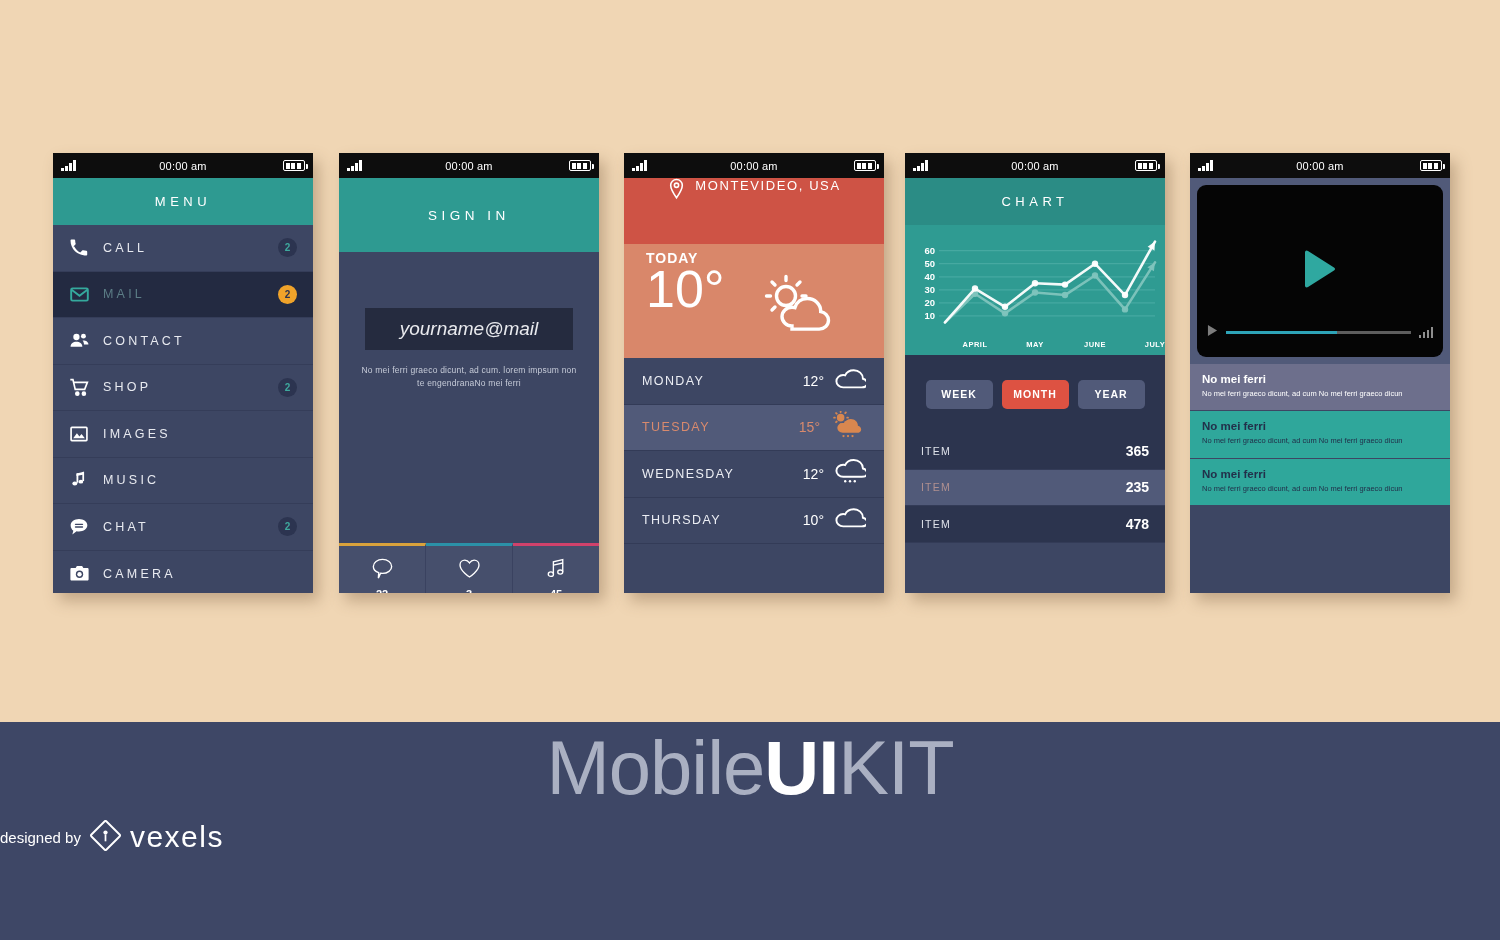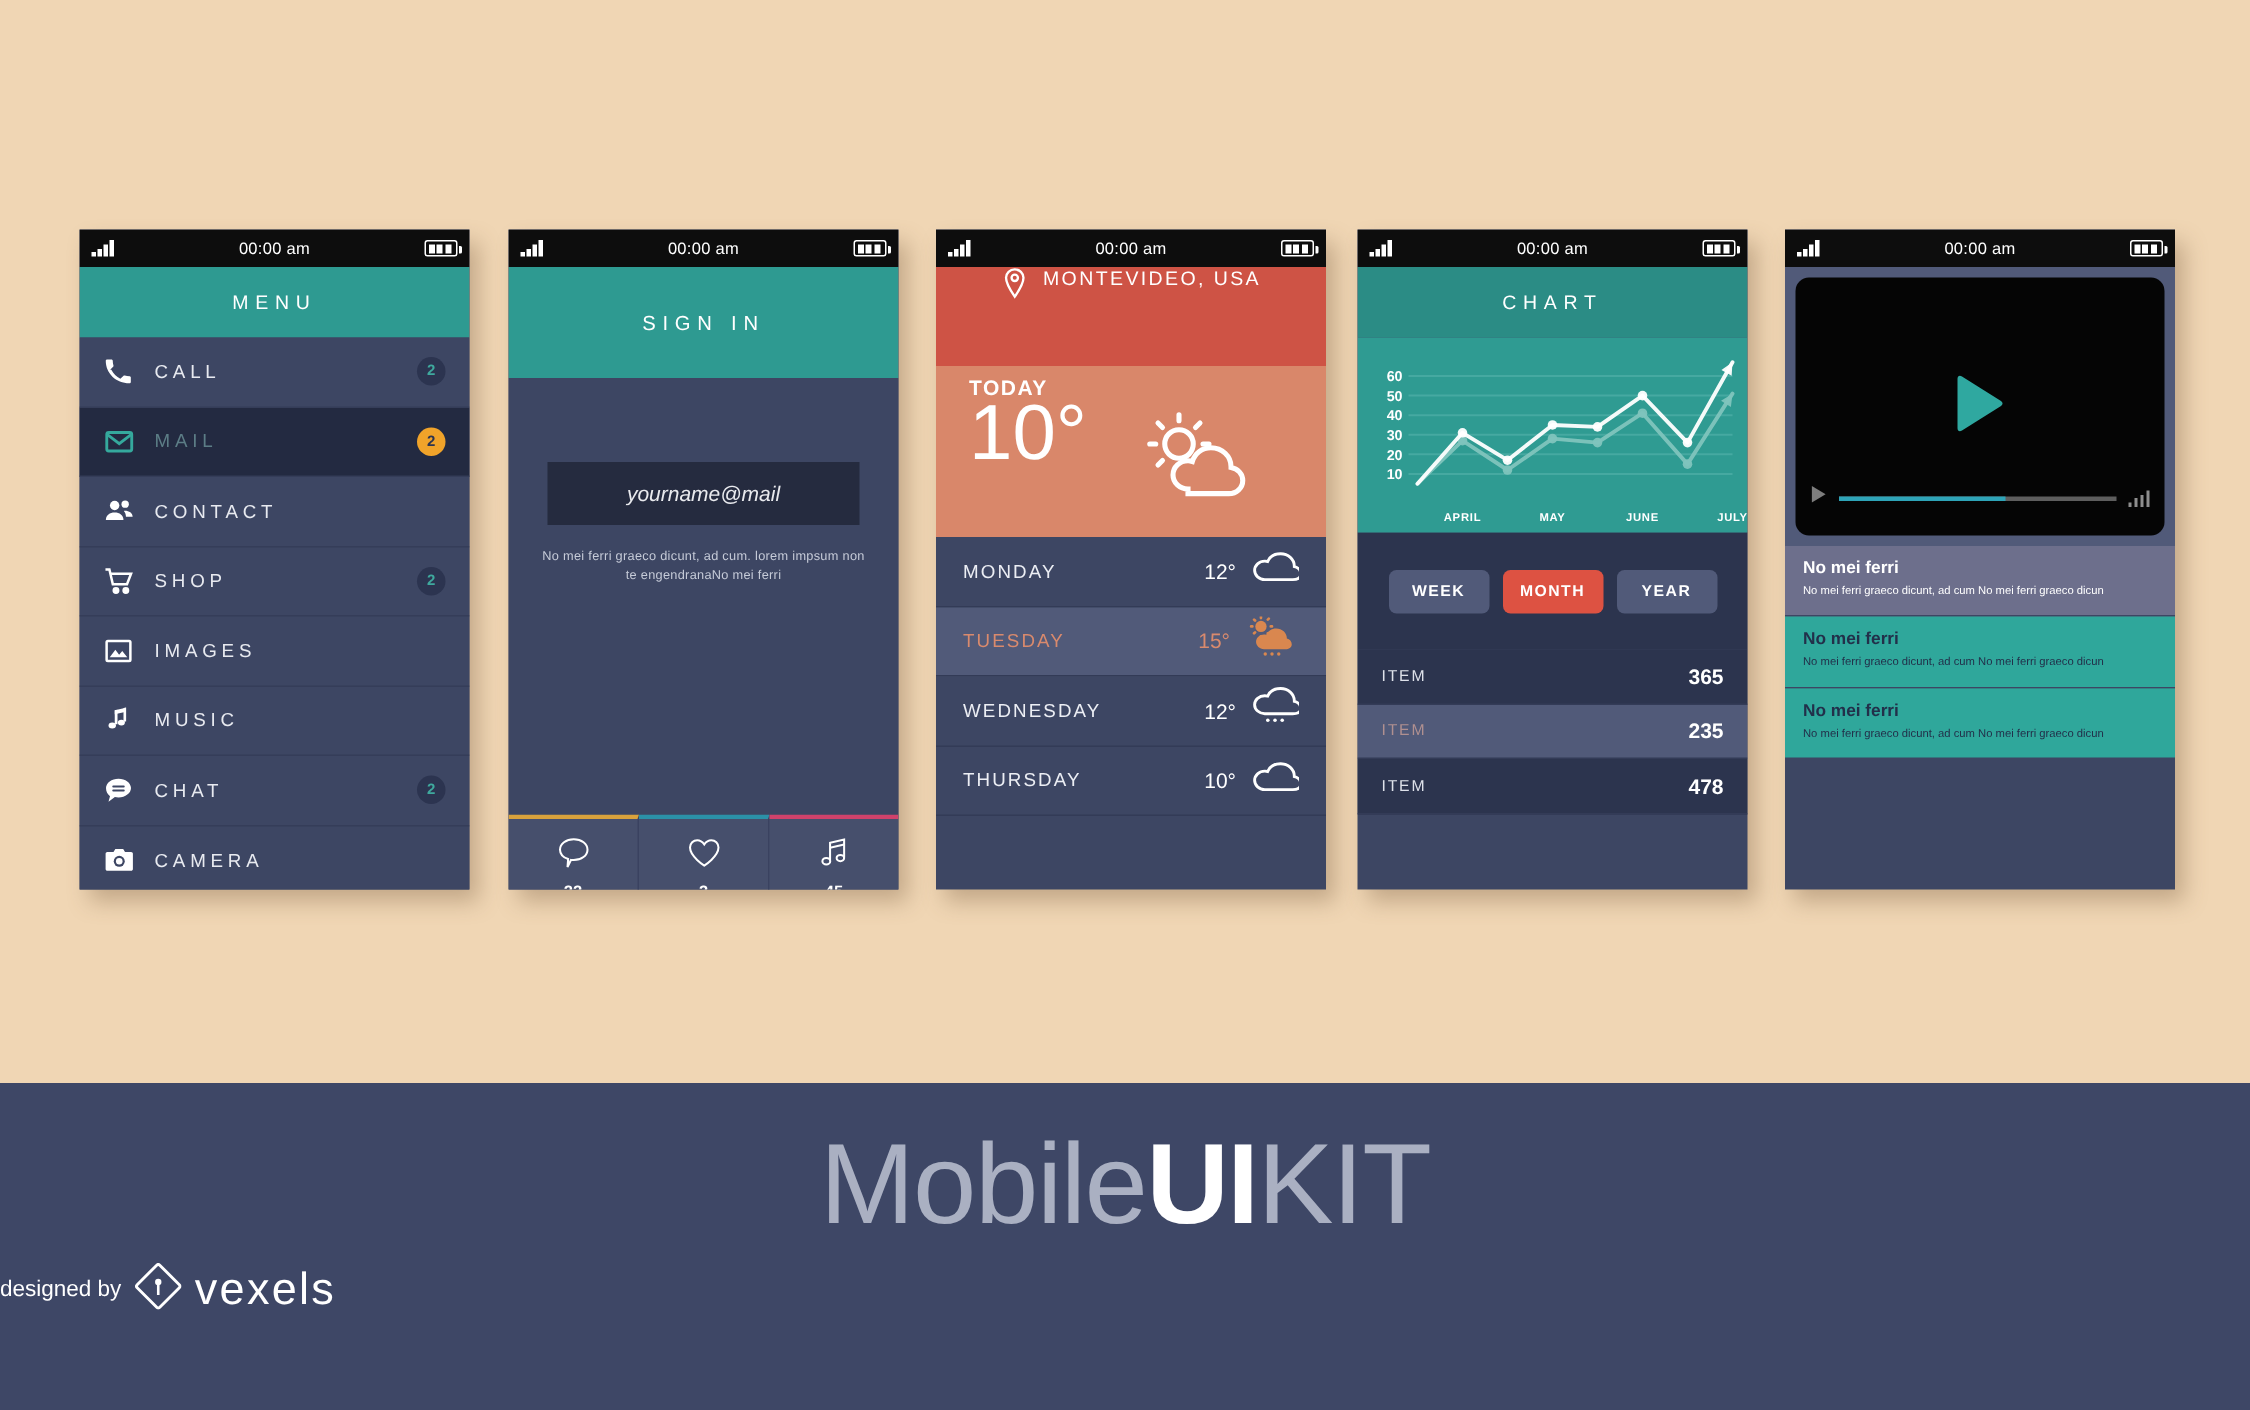--- a/index.html
+++ b/index.html
@@ -99,21 +99,21 @@
     border-left: 13px solid transparent; border-right: 13px solid transparent;
     border-top: 14px solid #2e9a91;
   }
   .signin-body { background: #3d4663; height: 291px; position: relative; padding-top: 56px; }
   .input-box {
     margin: 0 26px; height: 42px; background: #252b3f;
     display: flex; align-items: center; justify-content: center;
   }
   .input-box input {
     background: transparent; border: 0; outline: none;
-    color: #e9eaee; font-style: italic; font-size: 14px;
+    color: #e9eaee; font-style: italic; font-size: 19px;
     text-align: center; width: 100%;
     font-family: "Liberation Sans", sans-serif;
   }
   .submit-btn {
     margin: 22px auto 0; width: 152px; height: 56px; background: #2e9a91;
     border: 0; border-radius: 8px; color: #fff;
     font-size: 13.5px; letter-spacing: 4px; cursor: pointer;
     font-family: "Liberation Sans", sans-serif;
   }
   .legal {
@@ -196,21 +196,21 @@
   .post .t { font-size: 11.5px; font-weight: bold; margin-bottom: 3px; }
   .post .d { font-size: 7.5px; line-height: 1.5; }
   .post.gray { background: #6d6f8c; }
   .post.gray .t, .post.gray .d { color: #fff; }
   .post.teal { background: #2fa79b; }
   .post.teal .t, .post.teal .d { color: #22304a; }
   .post-filler { background: #3d4663; height: 46px; }
 
   
   .logo {
-    position: absolute; left: 0; right: 0; top: 752px; text-align: center;
+    position: absolute; left: 0; right: 0; top: 730px; text-align: center;
     line-height: 1;
   }
   .logo .l1 { font-size: 76px; font-weight: 300; letter-spacing: -1px; }
   .logo .m  { color: #aab0c2; }
   .logo .ui { color: #ffffff; font-weight: bold; }
   .logo .kit{ color: #aab0c2; }
   .logo .l2 {
     margin-top: 14px; display: flex; align-items: center;
     justify-content: flex-start; gap: 9px; color: #fff;
   }

